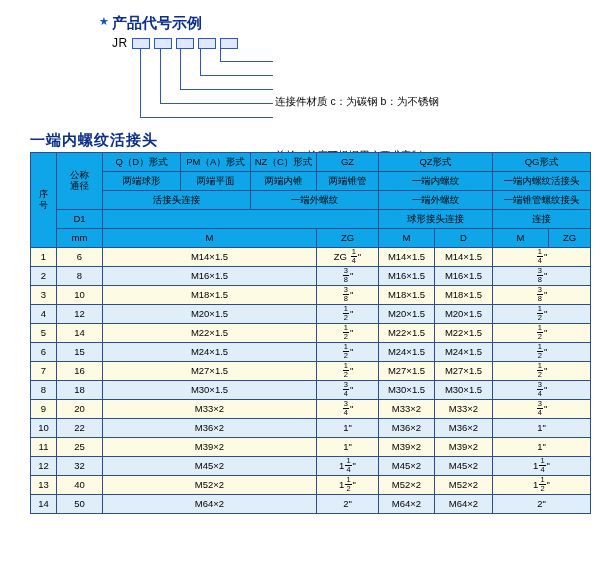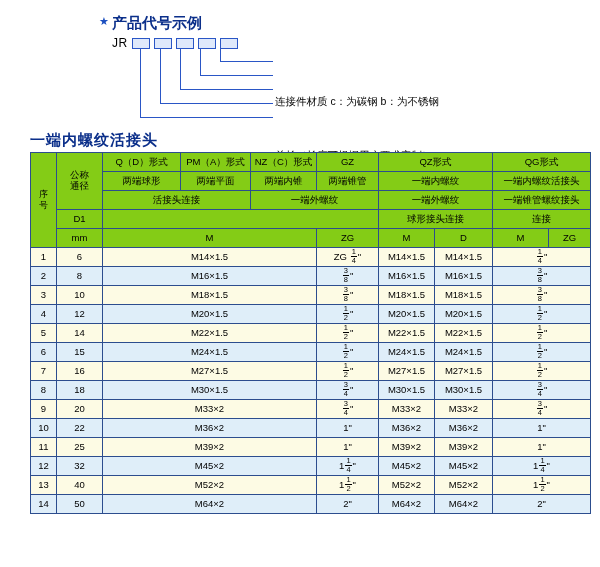--- a/index.html
+++ b/index.html
@@ -66,21 +66,21 @@
   td,th{
     border:1px solid #2c4d8e;
     text-align:center;
     vertical-align:middle;
     padding:0;
     font-weight:normal;
     color:#000;
     height:18px;
     line-height:1.15;
   }
-  thead td{background:#84cc16;font-size:9.5px;}
+  thead td{background:#0ea5e9;font-size:9.5px;}
   tbody td{background:#fdfbe4;}
   tbody tr.alt td{background:#dfeef9;}
   .col-seq{width:26px;}
   .col-dn{width:46px;}
   .col-m1{width:78px;}
   .col-m2{width:70px;}
   .col-m3{width:66px;}
   .col-gz{width:62px;}
   .col-qz1{width:56px;}
   .col-qz2{width:58px;}

